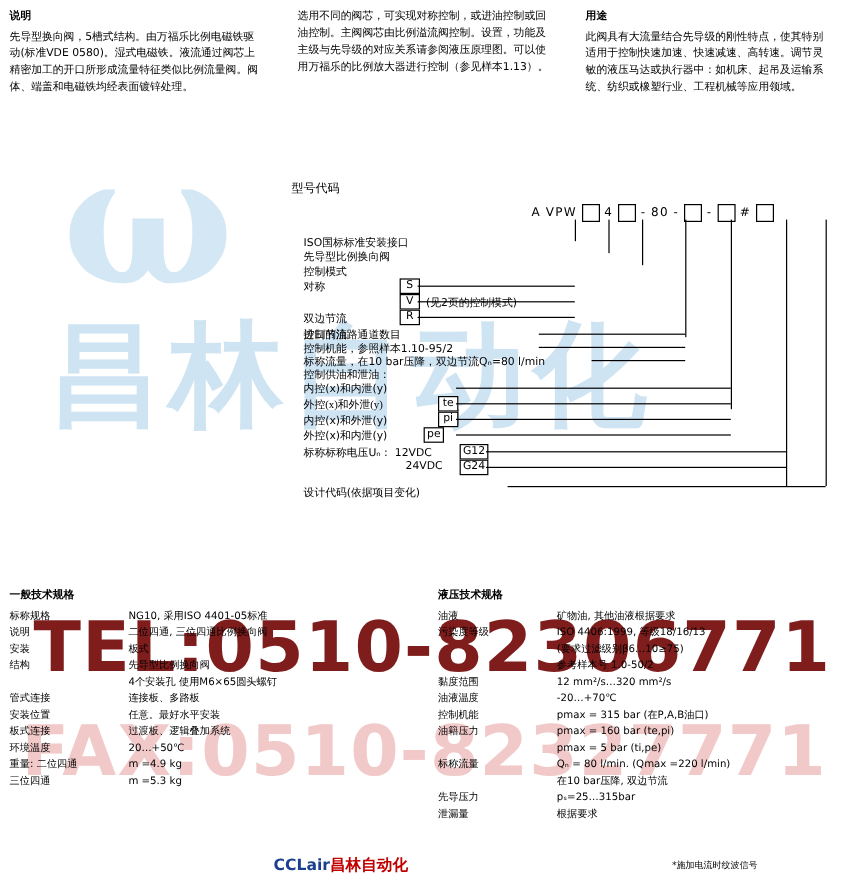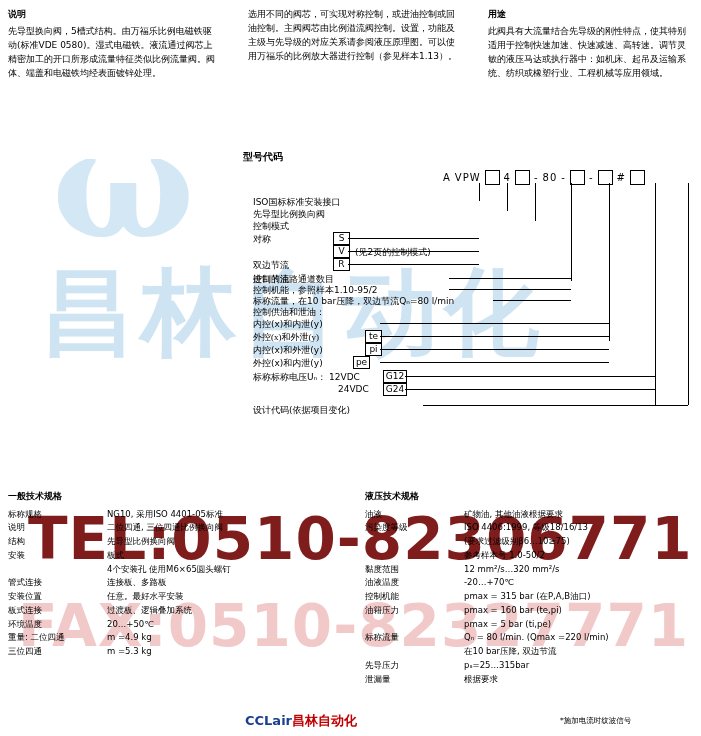--- a/index.html
+++ b/index.html
@@ -72,21 +72,21 @@
 
   
   #model-block {
     position: absolute;
     left: 243px;
     top: 150px;
     width: 452px;
   }
   #model-title {
     font-size: 10px;
-    font-weight: bold;
+    font-weight: normal;
     margin-bottom: 10px;
   }
 
   .code-row {
     position: absolute;
     top: 20px;
     left: 200px;
     display: flex;
     align-items: center;
     font-size: 10px;
@@ -161,21 +161,20 @@
     font-size: 7.5px;
   }
   #brand {
     position: absolute;
     left: 228px;
     top: 712px;
     font-size: 13px;
     font-weight: bold;
     color: #1b3f8f;
     letter-spacing: 0px;
-    margin-left: 17px;
   }
   #brand .cn { color: #c00000; }
 </style>
 </head>
 <body>
 
 <div class="wm wm-logo">ω</div>
 <div class="wm wm-cn">昌林自动化</div>
 <div class="wm wm-tel">TEL:0510-82306771</div>
 <div class="wm wm-fax">FAX:0510-82327771</div>
@@ -281,26 +280,26 @@
     <tbody>
       <tr>
           <td class="k">标称规格</td>
           <td class="v">NG10, 采用ISO 4401-05标准</td>
         </tr>
       <tr>
           <td class="k">说明</td>
           <td class="v">二位四通, 三位四通比例换向阀</td>
         </tr>
       <tr>
+          <td class="k">安装</td>
+          <td class="v">板式</td>
+        </tr>
+      <tr>
           <td class="k">结构</td>
           <td class="v">先导型比例换向阀</td>
-        </tr>
-      <tr>
-          <td class="k">安装</td>
-          <td class="v">板式</td>
         </tr>
       <tr>
           <td class="k"></td>
           <td class="v">4个安装孔  使用M6×65圆头螺钉</td>
         </tr>
       <tr>
           <td class="k">管式连接</td>
           <td class="v">连接板、多路板</td>
         </tr>
       <tr>

